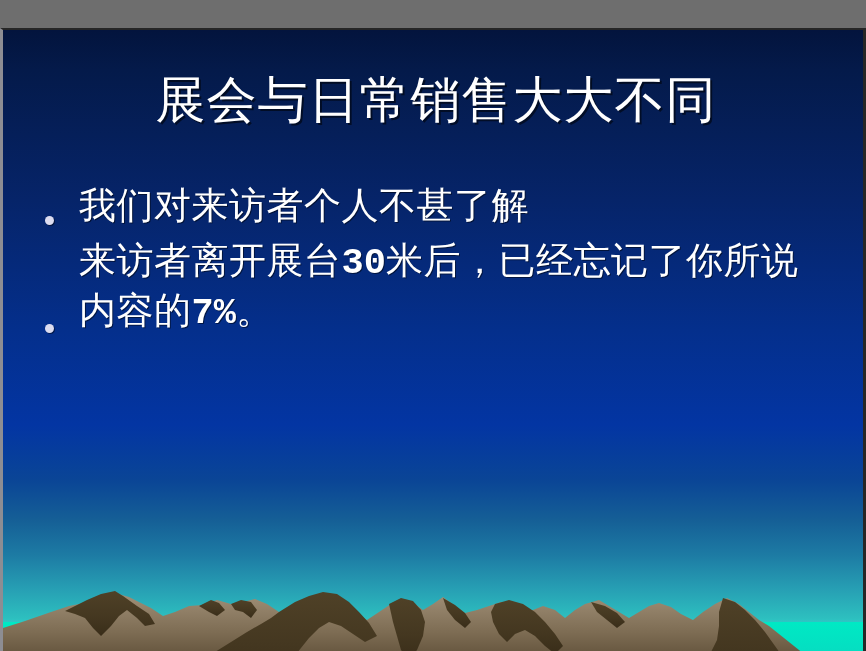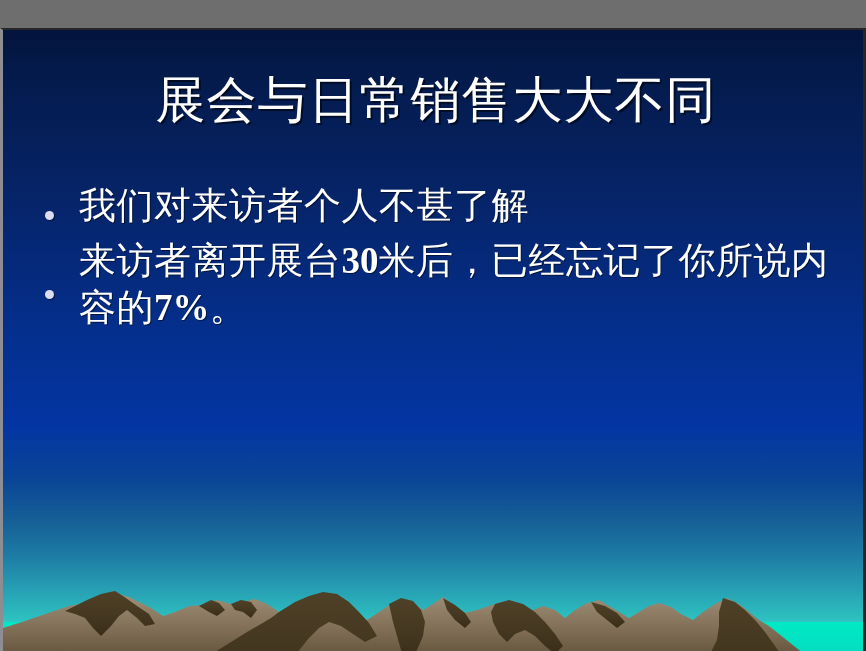--- a/index.html
+++ b/index.html
@@ -78,21 +78,21 @@
 
   
   .body-block {
     position: absolute;
     left: 42px;
     top: 152px;
     width: 790px;
   }
   .bullet-row {
     display: flex;
-    align-items: center;
+    align-items: flex-end;
     margin-bottom: 8px;
   }
   .bullet-dot {
     flex: 0 0 auto;
     width: 34px;
     padding-top: 18px;
     text-align: left;
   }
   .bullet-dot i {
     display: inline-block;
@@ -105,21 +105,21 @@
   .bullet-text {
     flex: 1 1 auto;
     font-family: "DejaVu Serif", "Liberation Serif", serif;
     font-size: 37px;
     line-height: 47px;
     color: #ffffff;
     text-shadow: 1px 1px 0 rgba(0,0,0,0.5);
     letter-spacing: 0.5px;
   }
   .bullet-text .num {
-    font-family: Liberation Serif, serif;
+    font-family: Liberation Mono, monospace;
     font-weight: bold;
     letter-spacing: 0;
   }
 </style>
 </head>
 <body>
 
 <div class="slide-frame">
 
   <div class="bg-gradient"></div>

